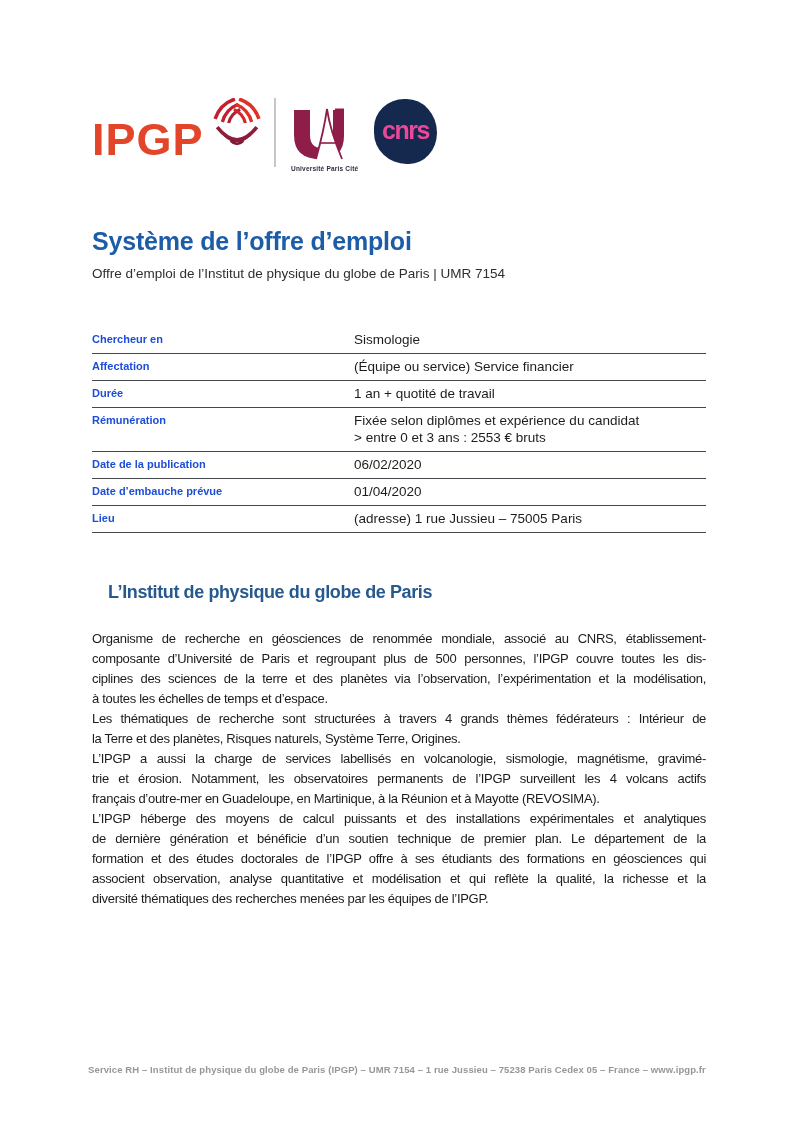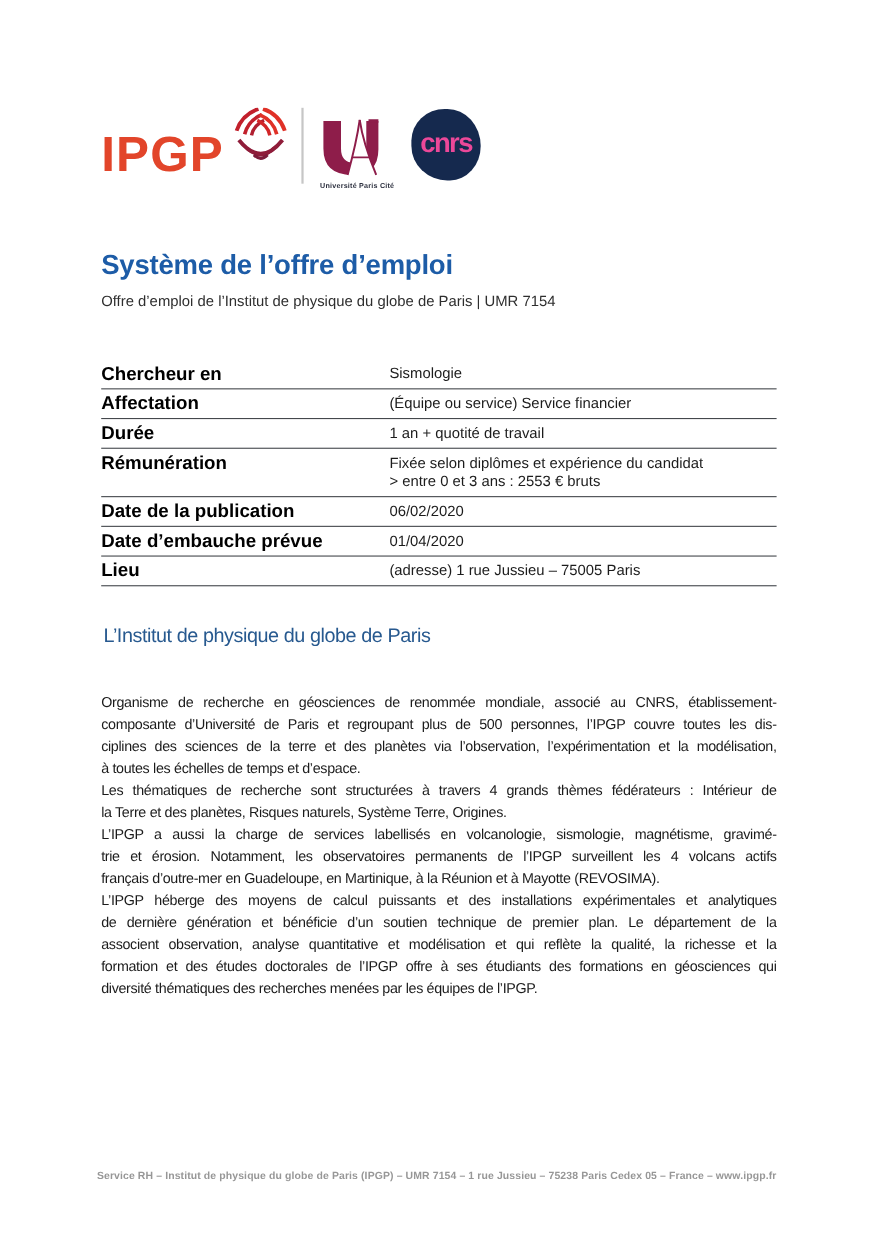--- a/index.html
+++ b/index.html
@@ -59,29 +59,29 @@
 
   
   .job-table { position: absolute; left: 92px; top: 327px; width: 614px; }
   .trow {
     display: flex;
     border-bottom: 1.5px solid #44484c;
     padding: 4px 0 5px 0;
   }
   .tlabel {
     width: 238px; flex: 0 0 238px;
-    font-size: 17px; font-weight: 700; color: #000000;
+    font-size: 11px; font-weight: 700; color: #1d4ed8;
     line-height: 17px;
   }
   .tvalue { flex: 1; font-size: 13.5px; color: #1c1c1c; line-height: 17px; margin-left: 24px; }
 
   
   .section-heading {
-    position: absolute; left: 92px; top: 566px; margin: 2px;
-    font-size: 18px; font-weight: 400; letter-spacing: -0.4px;
+    position: absolute; left: 92px; top: 566px; margin: 16px;
+    font-size: 18px; font-weight: 700; letter-spacing: -0.4px;
     color: #27598f;
   }
   .body-text { position: absolute; left: 92px; top: 629px; width: 614px; }
   .para { margin: 0; }
   .pline {
     font-size: 13px; line-height: 20px; letter-spacing: -0.3px;
     color: #1b1b1b; text-align: left; white-space: nowrap;
   }
   .pline.j {
     white-space: normal;
@@ -199,21 +199,21 @@
         <div class="pline">la Terre et des planètes, Risques naturels, Système Terre, Origines.</div>
       </div>
       <div class="para">
         <div class="pline j">L’IPGP a aussi la charge de services labellisés en volcanologie, sismologie, magnétisme, gravimé-</div>
         <div class="pline j">trie et érosion. Notamment, les observatoires permanents de l’IPGP surveillent les 4 volcans actifs</div>
         <div class="pline">français d’outre-mer en Guadeloupe, en Martinique, à la Réunion et à Mayotte (REVOSIMA).</div>
       </div>
       <div class="para">
         <div class="pline j">L’IPGP héberge des moyens de calcul puissants et des installations expérimentales et analytiques</div>
         <div class="pline j">de dernière génération et bénéficie d’un soutien technique de premier plan. Le département de la</div>
+        <div class="pline j">formation et des études doctorales de l’IPGP offre à ses étudiants des formations en géosciences qui</div>
         <div class="pline j">associent observation, analyse quantitative et modélisation et qui reflète la qualité, la richesse et la</div>
-        <div class="pline j">formation et des études doctorales de l’IPGP offre à ses étudiants des formations en géosciences qui</div>
         <div class="pline">diversité thématiques des recherches menées par les équipes de l’IPGP.</div>
       </div>
     </div>
 
   <div class="footer">Service RH – Institut de physique du globe de Paris (IPGP) – UMR 7154 – 1 rue Jussieu – 75238 Paris Cedex 05 – France – www.ipgp.fr</div>
 
 </div>
 
 </body></html>

